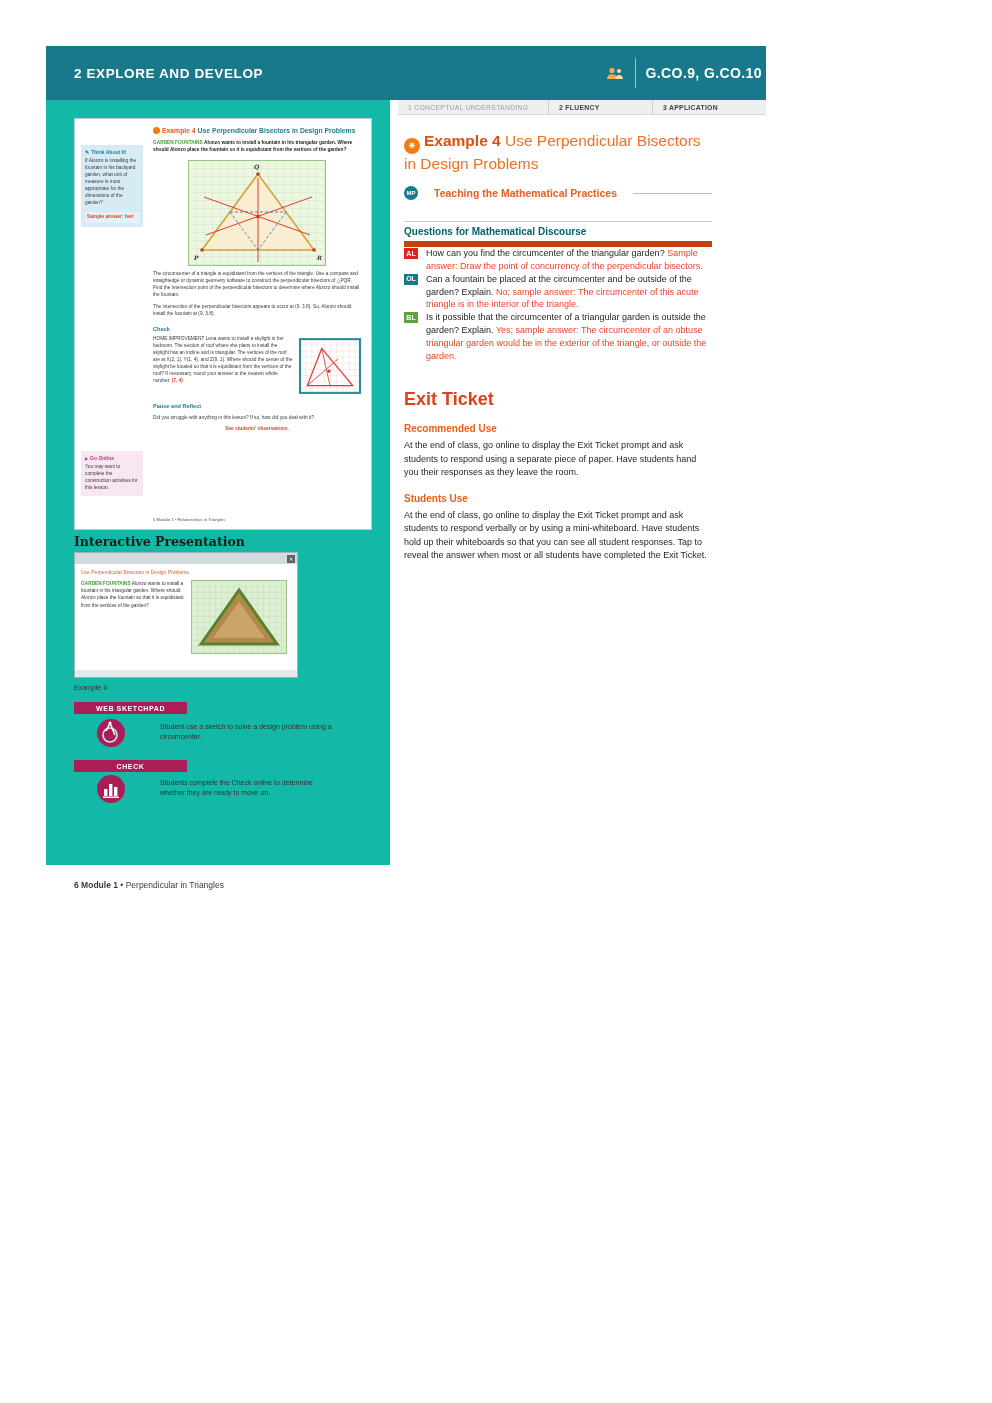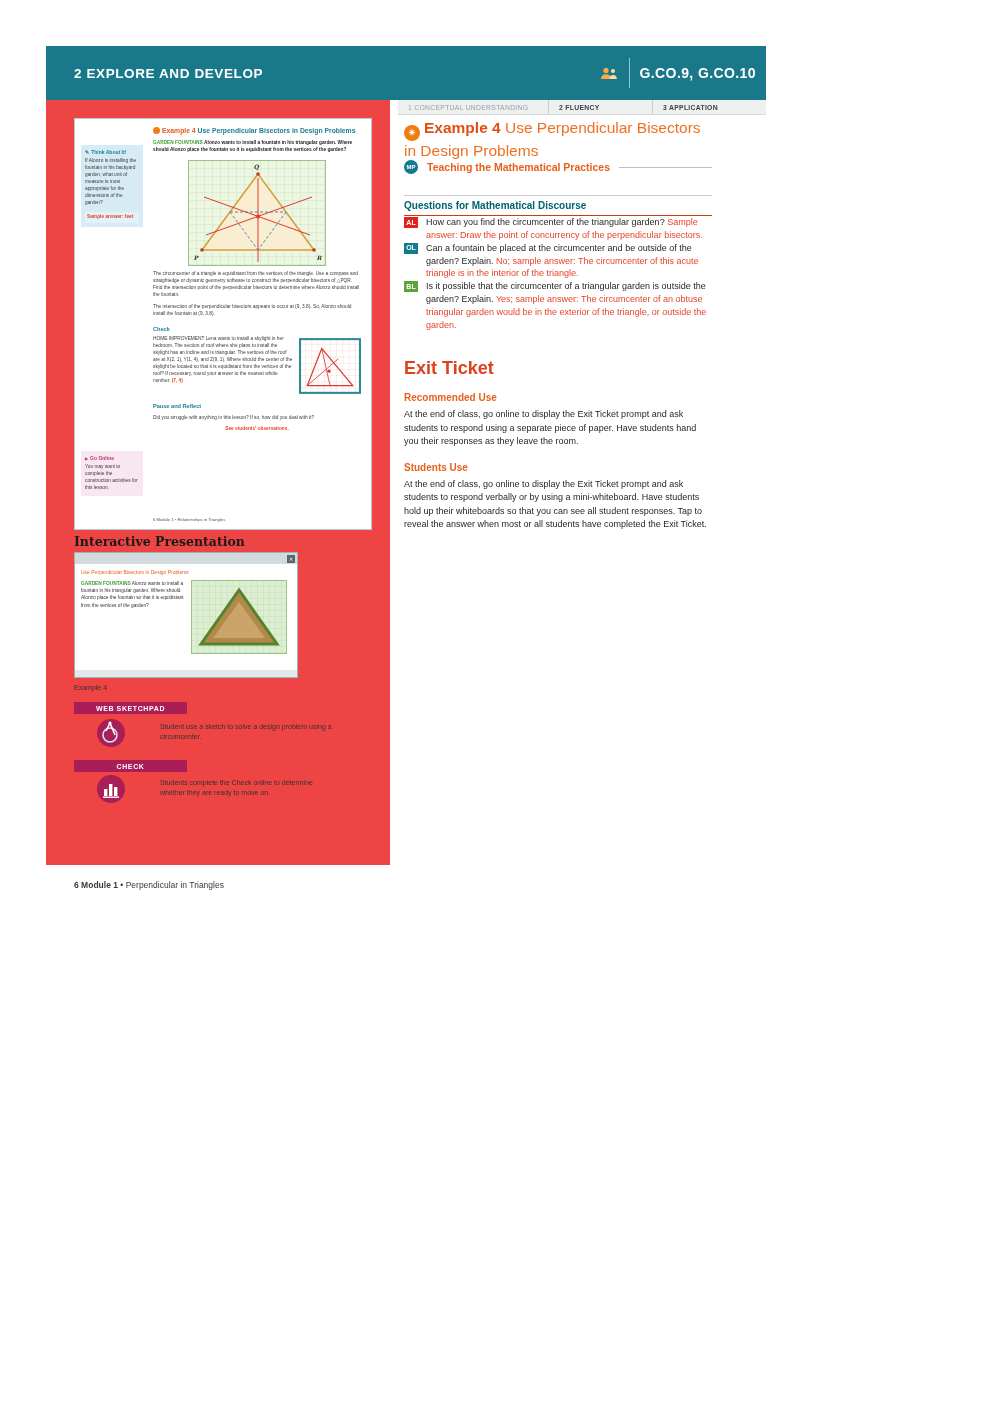--- a/index.html
+++ b/index.html
@@ -7,21 +7,21 @@
   body {
     width:992px; height:1403px; position:relative;
     font-family:"Liberation Sans", sans-serif; color:#231f20;
   }
   .abs { position:absolute; }
 
   
   .header {
     left:46px; top:46px; width:720px; height:54px;
     background:#19798a; display:flex; align-items:center;
-    padding:0 10px 0 28px;
+    padding:0 4px 0 28px;
   }
   .header-title {
     color:#fff; font-size:13.5px; font-weight:bold; letter-spacing:.6px;
   }
   .header-right { margin-left:auto; display:flex; align-items:center; gap:10px; height:100%; }
   .header-divider { width:1px; height:30px; background:rgba(255,255,255,.55); }
   .standards { color:#fff; font-size:14px; font-weight:bold; letter-spacing:.4px; }
 
   
   .tabstrip {
@@ -31,21 +31,21 @@
   }
   .tab { padding:0 10px; height:100%; display:flex; align-items:center; }
   .tab + .tab { border-left:1px solid #c8cdce; }
   .tab-dim { color:#97a0a3; width:150px; }
   .tab-bold { color:#3c4144; font-weight:bold; }
   .tab-2 { width:104px; } .tab-3 { width:112px; }
 
   
   .left-panel {
     left:46px; top:100px; width:344px; height:765px;
-    background:#ef4444; position:absolute;
+    background:#14b8a6; position:absolute;
   }
 
   
   .mini-page {
     position:absolute; left:28px; top:18px; width:298px; height:412px;
     background:#fff; border:1px solid #b9cdd4; display:flex;
     font-size:4.8px; line-height:1.45; color:#3a3a3a; overflow:hidden;
   }
   .mini-sidebar { width:72px; position:relative; flex:none; }
   .think-box { position:absolute; left:6px; top:26px; width:62px; background:#d7ebf4; padding:4px; }
@@ -104,44 +104,44 @@
   .ribbon-1 { top:602px; } .ribbon-2 { top:660px; }
   .res-icon { position:absolute; left:50px; width:30px; height:30px; }
   .res-icon-1 { top:618px; } .res-icon-2 { top:674px; }
   .res-text { position:absolute; left:114px; width:176px; font-size:7px; line-height:1.45; color:#333; }
   .res-text-1 { top:622px; } .res-text-2 { top:678px; }
 
   .page-footer { left:74px; top:880px; font-size:8.5px; color:#3a3a3a; }
   .pf-b { font-weight:bold; }
 
   
-  .right-col { left:404px; top:118px; width:308px; position:absolute; }
+  .right-col { left:404px; top:131px; width:308px; position:absolute; }
 
   .ex-heading { font-size:15.5px; line-height:1.25; }
   .ex-icon {
     display:inline-block; width:16px; height:16px; border-radius:50%;
     background:#f07d12; color:#fff; text-align:center; font-size:10px; line-height:16px;
     vertical-align:-3px; margin-right:4px;
   }
   .ex-icon::before { content:"✷"; }
   .ex-label { color:#e04e12; font-weight:bold; }
   .ex-title { color:#ef7023; }
 
-  .teach-head { display:flex; align-items:center; gap:9px; }
+  .teach-head { margin-top:13px; display:flex; align-items:center; gap:16px; }
   .mp-icon {
     width:14px; height:14px; border-radius:50%; background:#127c8e; color:#fff;
     font-size:6px; font-weight:bold; display:flex; align-items:center; justify-content:center; flex:none;
   }
   .teach-title { color:#e8601c; font-weight:bold; font-size:10.5px; white-space:nowrap; }
   .teach-rule { flex:1; border-top:1px solid #b9bfc1; }
   .teach-box { margin-top:7px; border-left:3px solid #0f4f5c; padding-left:9px; font-size:9px; line-height:1.5; }
   .teach-lead { font-weight:bold; }
 
   .disc-heading {
-    margin-top:21px; border-top:1px solid #c9cdce; border-bottom:1px solid #c2410c;
+    margin-top:21px; border-top:1px solid #c9cdce; border-bottom:6px solid #c2410c;
     padding:4px 0; color:#00636e; font-weight:bold; font-size:10px;
   }
   .disc-item { position:relative; padding-left:22px; font-size:9px; line-height:1.42; }
   .badge {
     position:absolute; left:0; top:1px; width:14px; height:11px; color:#fff;
     font-size:7px; font-weight:bold; display:flex; align-items:center; justify-content:center;
   }
   .badge-al { background:#e2231a; } .badge-ol { background:#127c8e; } .badge-bl { background:#5da339; }
   .answer { color:#e8432d; }
 

